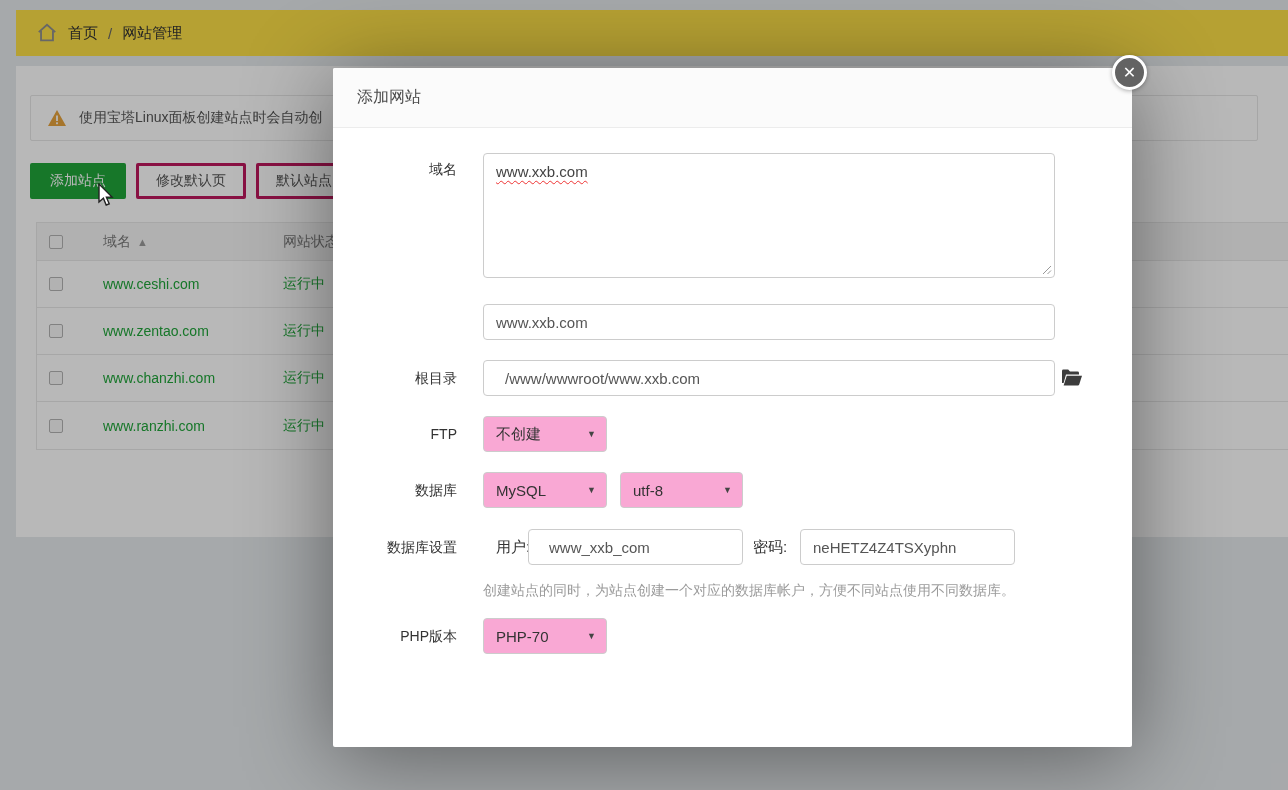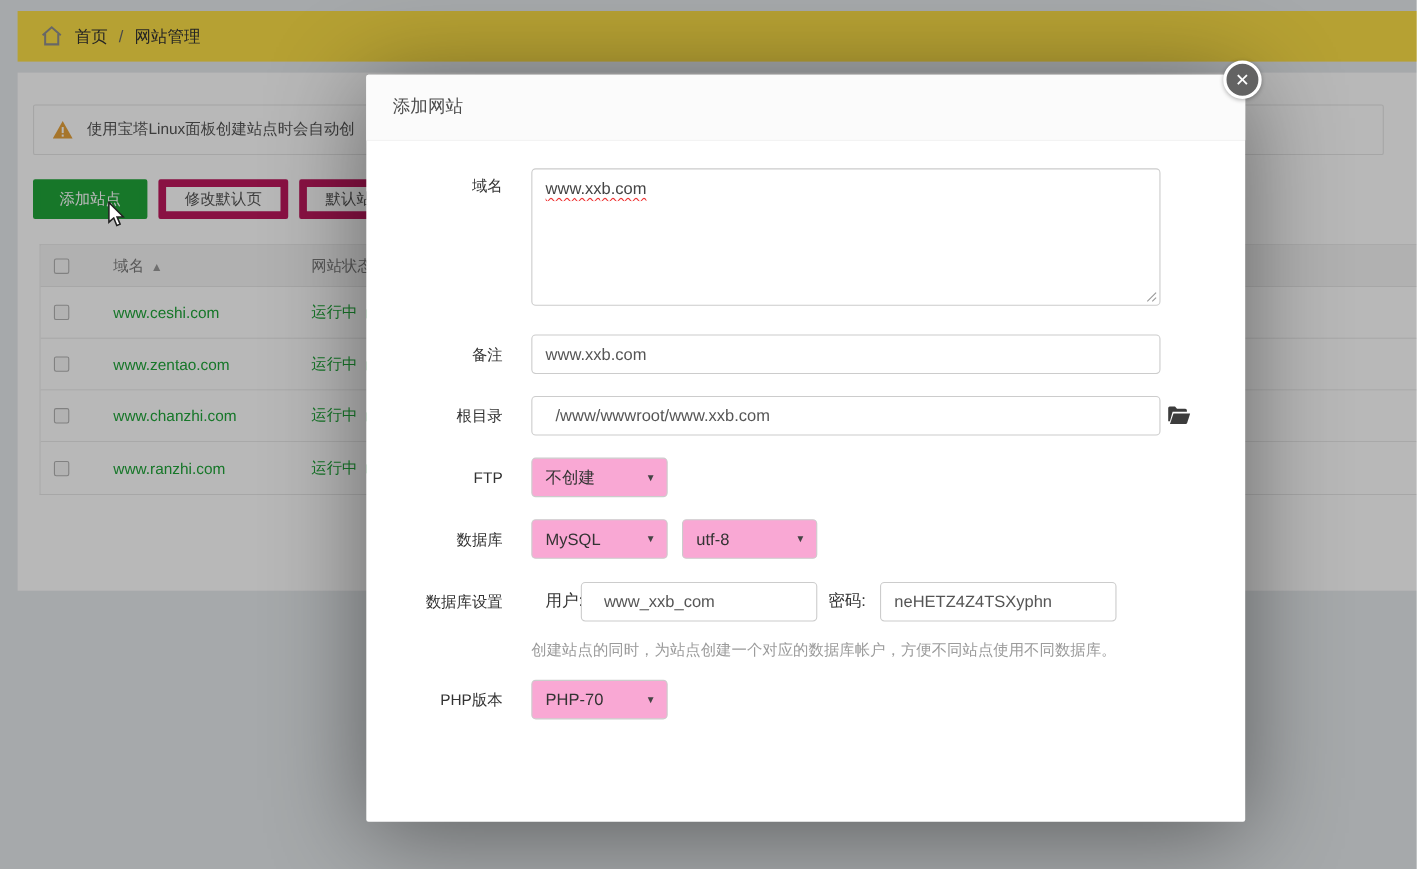--- a/index.html
+++ b/index.html
@@ -14,21 +14,21 @@
   .crumb-bar .sep { color:#666; }
   .crumb-link { cursor:pointer; }
 
   .panel { position:absolute; left:16px; top:66px; right:0; height:471px; background:#fff; }
 
   .warnbox { position:absolute; left:14px; right:30px; top:29px; height:46px;
     border:1px solid #e6e6e6; border-radius:2px; display:flex; align-items:center;
     padding-left:16px; gap:12px; font-size:14px; color:#555; background:#fff; white-space:nowrap; overflow:hidden;}
 
   .toolbar { position:absolute; left:14px; top:97px; display:flex; gap:10px; }
-  .btn { height:36px; padding:0 17px; font-size:14px; border-radius:2px; border:7px solid #be185d;
+  .btn { height:36px; padding:0 17px; font-size:14px; border-radius:2px; border:3px solid #be185d;
     background:#fff; color:#555; display:flex; align-items:center; cursor:pointer; }
   .btn.green { background:var(--green,#20a53a); border-color:var(--green,#20a53a); color:#fff; }
 
   .site-table { position:absolute; left:20px; right:0; top:156px;
     border-left:1px solid #e8e8e8; border-top:1px solid #e8e8e8; border-bottom:1px solid #e8e8e8;
     font-size:14px; }
   .t-head { height:38px; background:#f5f5f5; display:flex; align-items:center; color:#7a7a7a;
     border-bottom:1px solid #e8e8e8; }
   .t-row { height:47px; display:flex; align-items:center; border-bottom:1px solid #e8e8e8; background:#fff; }
   .t-row:last-child { border-bottom:none; }
@@ -171,21 +171,20 @@
   <div class="f-label" style="top:93px;">域名</div>
   <div class="area">
     <span class="wavy">www.xxb.com</span>
     <span class="grip">
       <svg width="10" height="10" viewBox="0 0 10 10">
         <path d="M9 1 L1 9 M9 5.5 L5.5 9" stroke="#999" stroke-width="1"></path>
       </svg>
     </span>
   </div>
 
-  <div class="f-label lh36" style="top:236px;">备注</div>
   <div class="inp" style="left:150px; top:236px; width:572px;">
     <span>www.xxb.com</span>
   </div>
 
   <div class="f-label lh36" style="top:292px;">根目录</div>
   <div class="inp" style="left:150px; top:292px; width:572px;padding-left:21px;">
     <span>/www/wwwroot/www.xxb.com</span>
   </div>
   <span style="position:absolute; left:728px; top:300px;">
     <svg width="21" height="19" viewBox="0 0 21 19">

